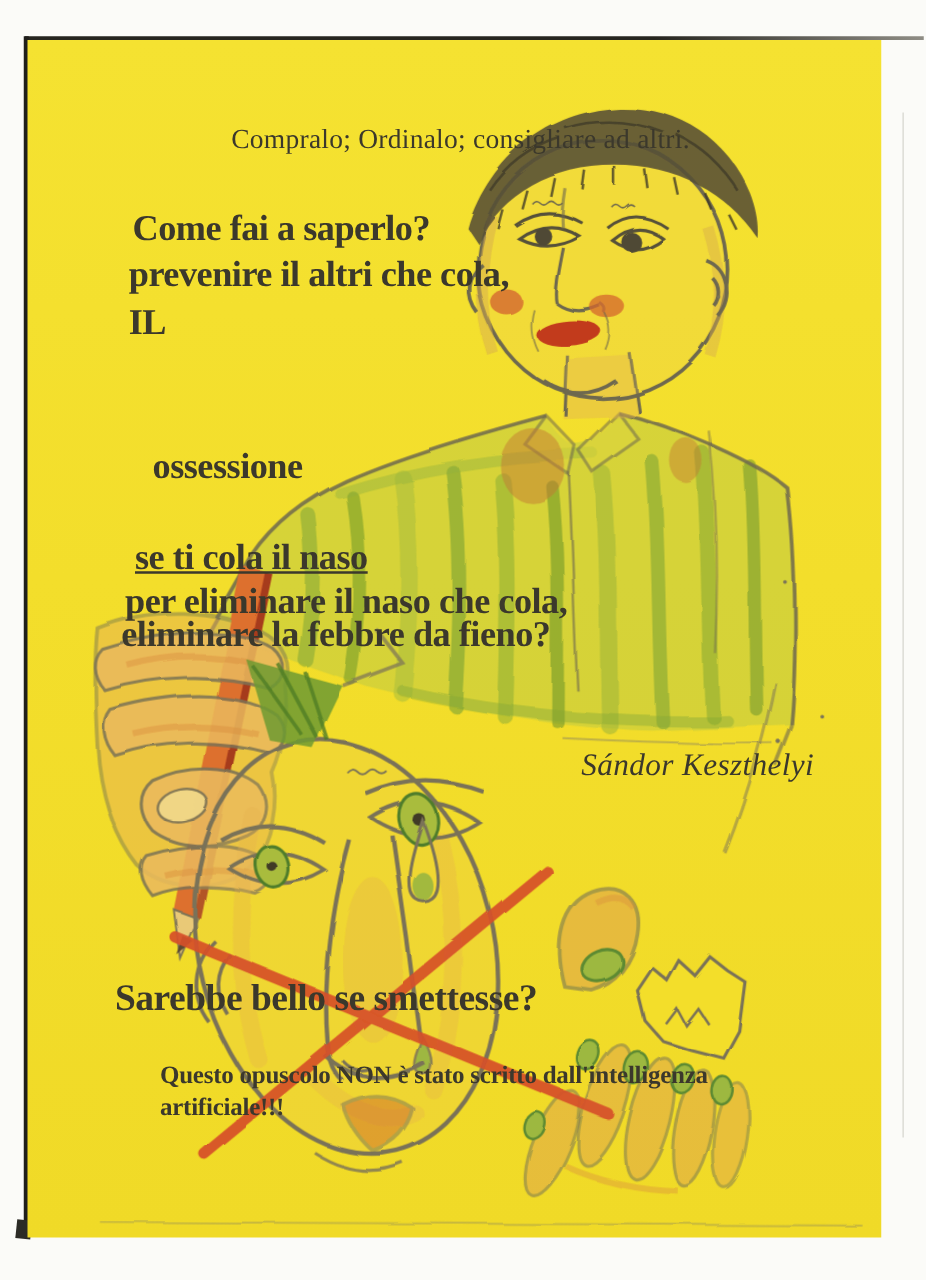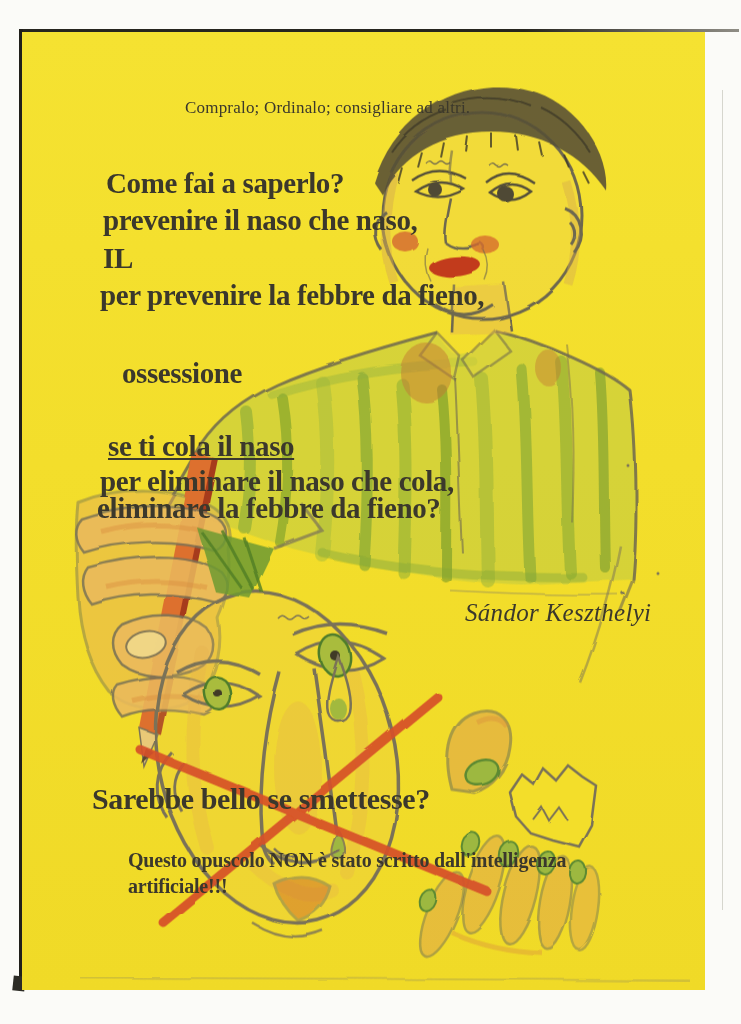--- a/index.html
+++ b/index.html
@@ -18,21 +18,21 @@
   .scan-left{position:absolute;left:19px;top:29px;width:4px;height:959px;background:#201f1b;}
   .scan-tick{position:absolute;left:13px;top:976px;width:12px;height:15px;background:#2c2b26;transform:rotate(6deg);}
   .scan-vline{position:absolute;left:722px;top:90px;width:1px;height:820px;background:#d6d6ce;}
   
   #paper{
     position:absolute;left:22px;top:32px;width:683px;height:958px;
     background:linear-gradient(180deg,#f5e231 0%,var(--paper) 45%,#f0da27 100%);
   }
   #art{position:absolute;left:0;top:0;width:683px;height:958px;}
   .txt{position:absolute;color:var(--ink);white-space:nowrap;z-index:5;}
-  .tagline{font-size:17px;letter-spacing:.2px;}
+  .tagline{font-size:22px;letter-spacing:.2px;}
   .big{font-size:29px;font-weight:700;letter-spacing:-0.4px;}
   .q{font-size:30px;font-weight:700;letter-spacing:-0.4px;}
   .author{font-size:25px;font-style:italic;letter-spacing:.3px;margin-left:44px;}
   .small{font-size:20px;font-weight:700;letter-spacing:-0.2px;}
 </style>
 </head>
 <body>
 
 <div id="stage">
   <div class="scan-top"></div>
@@ -266,23 +266,22 @@
             <circle cx="635" cy="540" r="1.5"></circle>
             <circle cx="553" cy="205" r="1.3"></circle>
             <circle cx="601" cy="561" r="1.8"></circle>
         </g>
       </g>
     </svg>
 
     <div class="txt tagline" style="left:163px;top:66px;">Compralo; Ordinalo; consigliare ad altri.</div>
 
     <div class="txt big" style="left:84px;top:135px;font-family:Liberation Serif, serif;">Come fai a saperlo?</div>
-    <div class="txt big" style="left:81px;top:172px;">prevenire il naso che naso,</div>
+    <div class="txt big" style="left:81px;top:172px;">prevenire il altri che cola,</div>
     <div class="txt big" style="left:81px;top:210px;">IL</div>
-    <div class="txt big" style="left:78px;top:247px;">per prevenire la febbre da fieno,</div>
 
     <div class="txt big" style="left:100px;top:325px;">ossessione</div>
 
     <div class="txt big" style="left:86px;top:398px;text-decoration:underline;">se ti cola il naso</div>
     <div class="txt big" style="left:78px;top:433px;">per eliminare il naso che cola,</div>
     <div class="txt big" style="left:75px;top:460px;text-align:center;">eliminare la febbre da fieno?</div>
 
     <div class="txt author" style="left:399px;top:567px;">Sándor Keszthelyi</div>
 
     <div class="txt small" style="left:106px;top:817px;">Questo opuscolo NON è stato scritto dall'intelligenza</div>

